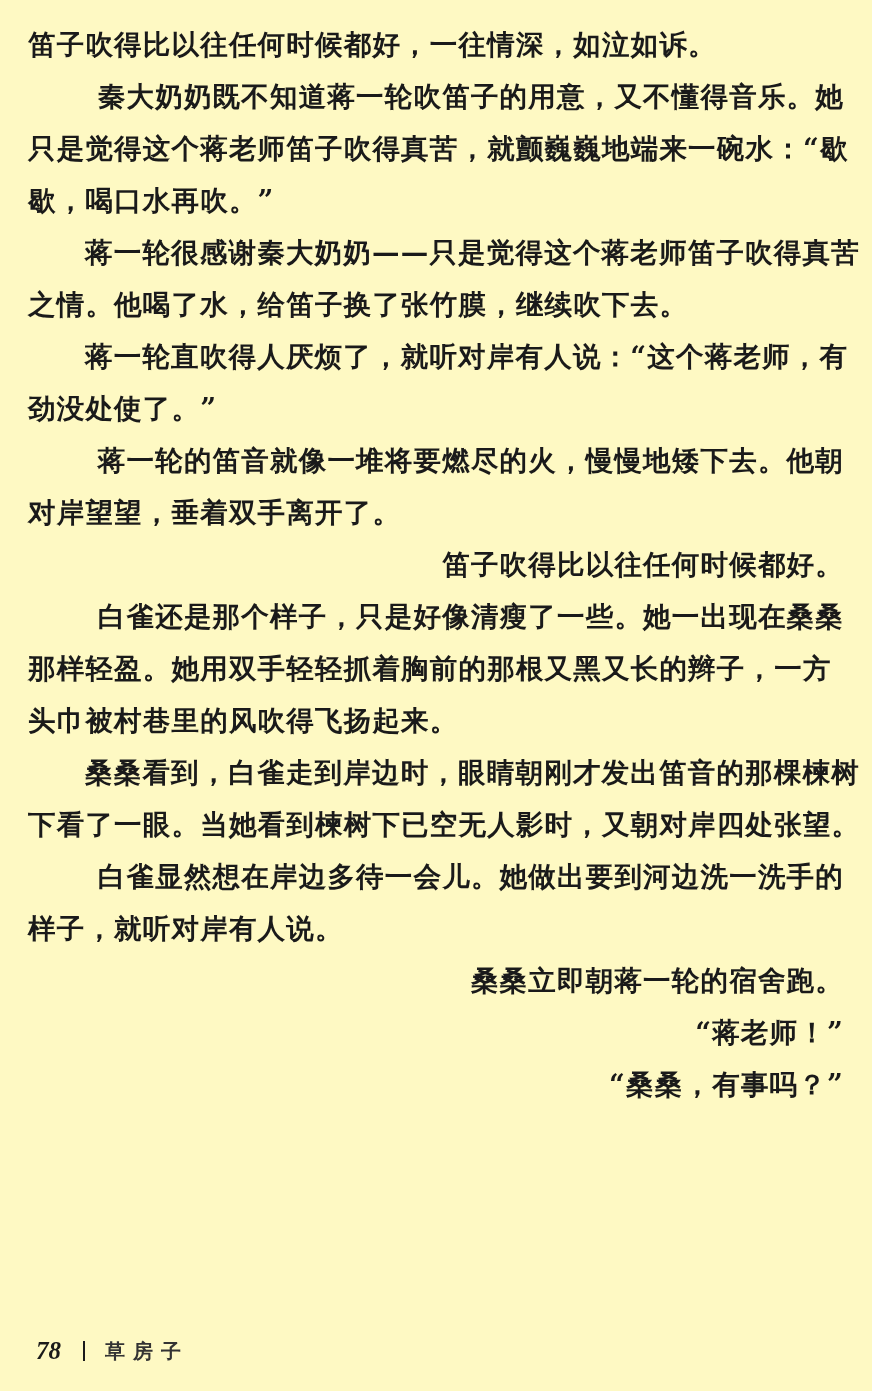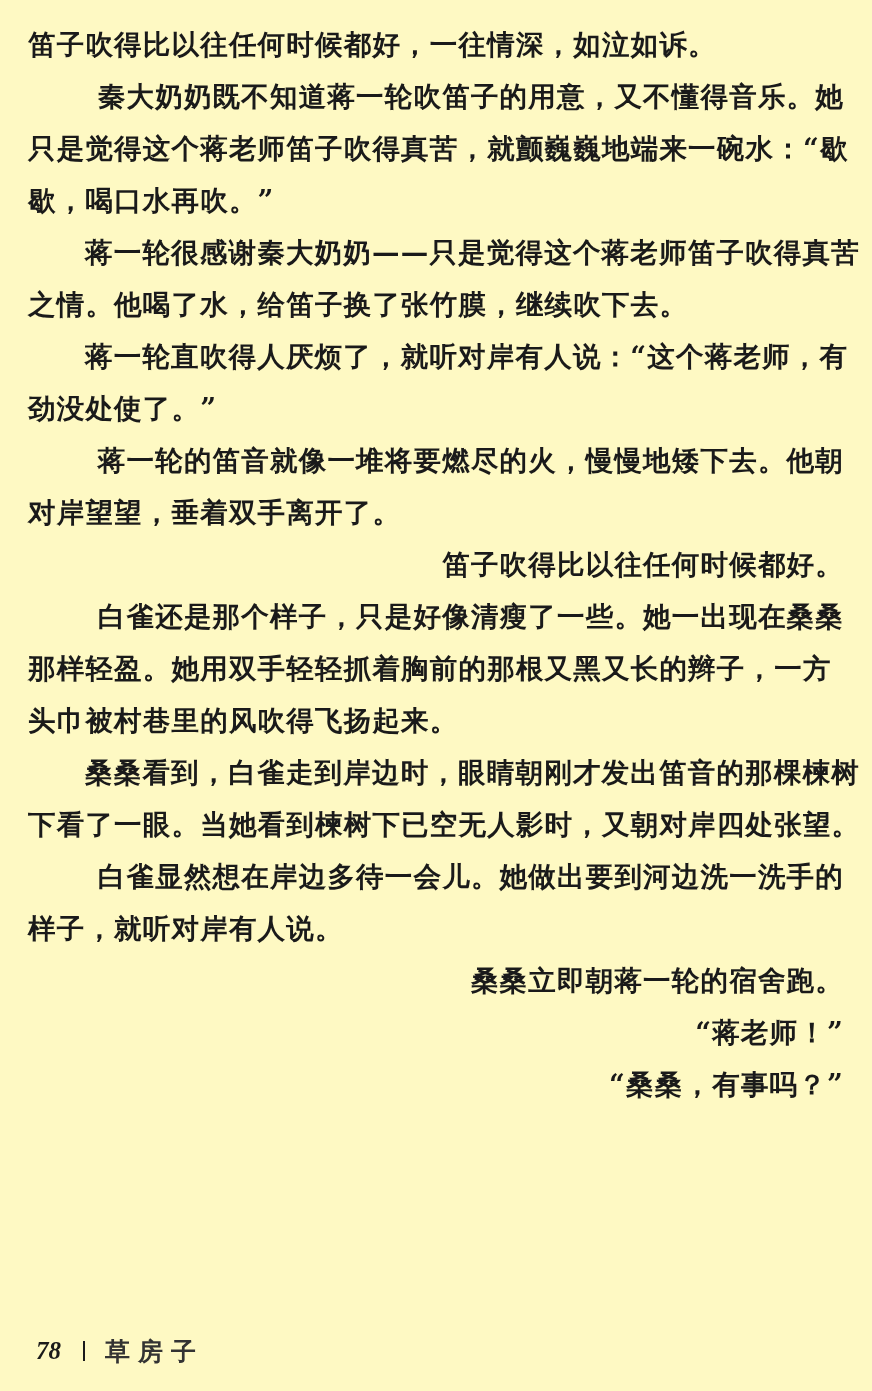--- a/index.html
+++ b/index.html
@@ -9,21 +9,21 @@
     .line {
       height: 52px; line-height: 52px;
       font-family: "DejaVu Serif", "Liberation Serif", serif;
       font-size: 27.5px; color: #1a1a1a; white-space: nowrap;
       letter-spacing: 1.2px;
     }
     .line.indent { padding-left: 57px; text-align: right; }
     .footer { position: absolute; left: 36px; top: 1333px; height: 36px; display: flex; align-items: center; }
     .page-number { font-family: "Liberation Serif", serif; font-style: italic; font-size: 25px; color: #1a1a1a; }
     .footer-sep { display: inline-block; width: 2px; height: 20px; background: #1a1a1a; margin: 0 20px 0 22px; }
-    .book-title { font-family: "DejaVu Sans", sans-serif; font-size: 25px; color: #333; letter-spacing: 8px; }
+    .book-title { font-family: "DejaVu Sans", sans-serif; font-size: 20px; color: #333; letter-spacing: 8px; }
   </style>
 </head>
 <body>
 
 <div class="page">
   <div class="text-block" id="text-block">
       <div class="line">笛子吹得比以往任何时候都好，一往情深，如泣如诉。</div>
       <div class="line indent">秦大奶奶既不知道蒋一轮吹笛子的用意，又不懂得音乐。她</div>
       <div class="line">只是觉得这个蒋老师笛子吹得真苦，就颤巍巍地端来一碗水：“歇</div>
       <div class="line">歇，喝口水再吹。”</div>

